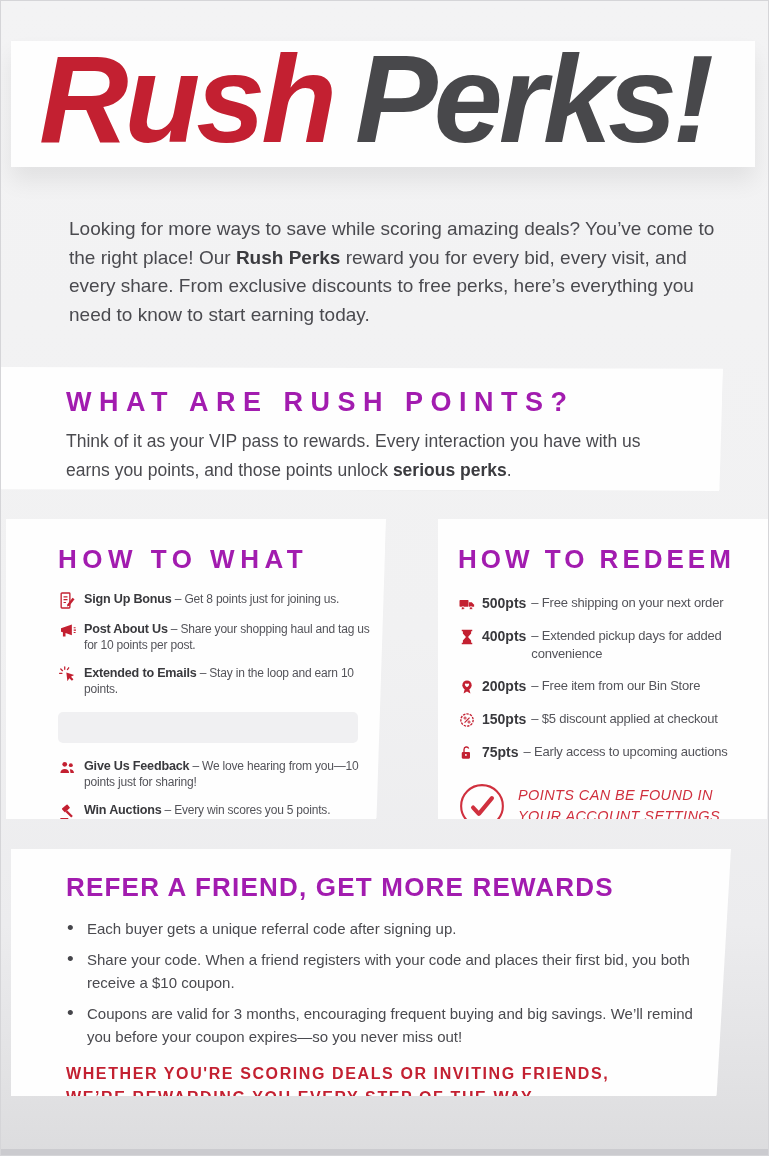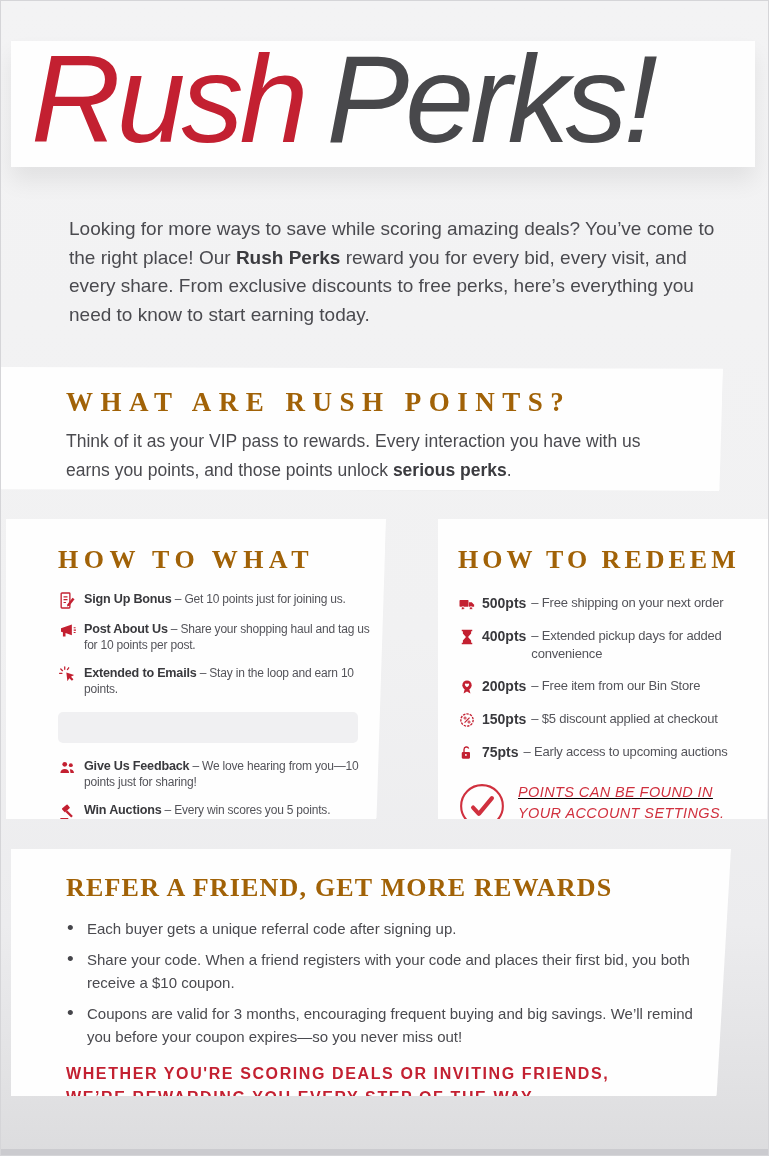--- a/index.html
+++ b/index.html
@@ -12,38 +12,38 @@
   }
   .bottom-band{position:absolute;left:0;right:0;bottom:0;height:6px;background:#cbcbcf;}
 
   
   .title-band{
     position:absolute;left:10px;top:40px;width:744px;height:126px;
     background:#fefefe;box-shadow:0 14px 22px rgba(0,0,0,.07);
     display:flex;align-items:center;padding-left:16px;box-sizing:border-box;
   }
   .title-band h1{
-    margin:4px;font-size:124px;line-height:1;font-weight:normal;font-style:italic;
+    margin:12px;font-size:124px;line-height:1;font-weight:bold;font-style:italic;
     letter-spacing:-4px;white-space:nowrap;padding-bottom:10px;
   }
   .t-accent{color:#c32031;}
   .t-rest{color:#48484b;margin-left:22px;}
 
   
   .intro{
     position:absolute;left:68px;top:214px;width:648px;
     font-size:19px;line-height:28.5px;color:#4a4a4f;margin:0;
   }
   .intro b{color:#3b3b3f;}
 
   
   .card{position:absolute;background:#fefefe;box-sizing:border-box;
         box-shadow:8px 16px 22px -6px rgba(0,0,0,.16);}
   .red-heading{
-    margin:0;color:#a16207;font-weight:bold;font-size:26px;line-height:1.15;font-family:Liberation Serif, serif;
+    margin:0;color:#a21caf;font-weight:bold;font-size:26px;line-height:1.15;
   }
 
   .card-what{left:0;top:366px;width:722px;height:124px;padding:20px 30px 0 65px;
              clip-path:polygon(0 0,100% 1.5%,99.5% 100%,0 98.5%);}
   .card-what .red-heading{font-size:27px;letter-spacing:7.5px;}
   .card-what p{margin:9px 0 0 0;font-size:17.5px;line-height:29px;color:#4a4a4f;width:600px;}
   .card-what b{color:#3b3b3f;}
 
   
   .card-earn{left:5px;top:518px;width:380px;height:300px;padding:26px 10px 0 52px;
@@ -56,21 +56,21 @@
   .earn-divider{width:300px;height:31px;background:#f0f0f2;border-radius:5px;margin:14px 0 15px 0;}
 
   
   .card-redeem{left:437px;top:518px;width:333px;height:300px;padding:26px 6px 0 20px;
                clip-path:polygon(0 0,100% 0,98.8% 100%,0 100%);}
   .card-redeem .red-heading{letter-spacing:4px;margin-bottom:19px;white-space:nowrap;}
   .redeem-item{display:flex;align-items:flex-start;margin-bottom:14px;}
   .redeem-item .i{flex:0 0 18px;margin-right:6px;margin-top:1px;line-height:0;}
   .redeem-item .pts{flex:0 0 auto;font-weight:bold;font-size:14px;color:#39393d;line-height:18px;}
   .redeem-item .rtext{font-size:13px;line-height:18px;letter-spacing:-0.2px;color:#54545a;margin-left:5px;}
-  .redeem-note{display:flex;align-items:flex-start;margin-top:20px;text-decoration:underline;}
+  .redeem-note{display:flex;align-items:center;margin-top:20px;}
   .redeem-note .i{flex:0 0 48px;margin-right:12px;line-height:0;}
   .note-text{color:#d0303e;font-style:italic;font-size:14.5px;line-height:21px;letter-spacing:0.4px;}
 
   
   .card-refer{left:10px;top:848px;width:720px;height:247px;padding:24px 28px 0 55px;
               clip-path:polygon(0 0,100% 0,98% 100%,0 100%);}
   .card-refer .red-heading{font-size:26px;letter-spacing:1.2px;margin-bottom:15px;}
   .refer-list{margin:0;padding:0;}
   .refer-list li{list-style:none;position:relative;padding-left:21px;margin-bottom:9px;
                  font-size:15px;line-height:22.5px;color:#4a4a4f;max-width:640px;}
@@ -98,21 +98,21 @@
 
   <section class="card card-earn">
     <h2 class="red-heading">HOW TO WHAT</h2>
 
     <div class="earn-item">
       <span class="i"><svg class="icon-svg" width="19" height="19" viewBox="0 0 24 24">
             <rect x="4" y="2.5" width="11" height="19" rx="1" fill="none" stroke="#c32031" stroke-width="1.7"></rect>
             <path d="M7 7.5h5M7 11h5M7 14.5h3" fill="none" stroke="#c32031" stroke-width="1.5"></path>
             <path d="M12 16.8 L18.4 8.6 L20.9 10.5 L14.4 18.7 L11.3 19.6 Z" fill="#c32031"></path>
           </svg></span>
-      <p><b>Sign Up Bonus</b><span> – Get 10 points just for joining us.</span></p>
+      <p><b>Sign Up Bonus</b><span> – Get 8 points just for joining us.</span></p>
     </div>
 
     <div class="earn-item">
       <span class="i"><svg class="icon-svg" width="19" height="19" viewBox="0 0 24 24">
             <path d="M17.5 4.5v13.5l-8-2.7v4.2H6.2v-5.2l-2.4-.8V9.2z" fill="#c32031"></path>
             <path d="M19.8 8.5h2.4M19.8 11.5h2.9M19.8 14.5h2.4" stroke="#c32031" stroke-width="1.4" fill="none"></path>
           </svg></span>
       <p><b>Post About Us</b><span> – Share your shopping haul and tag us for 10 points per post.</span></p>
     </div>
 

